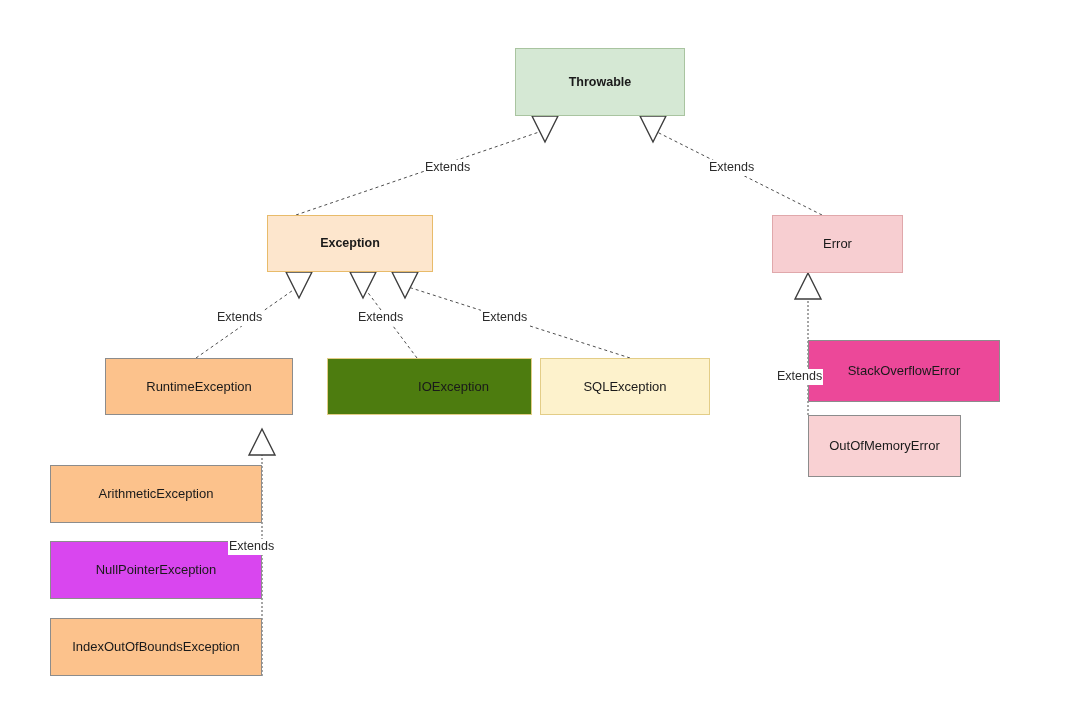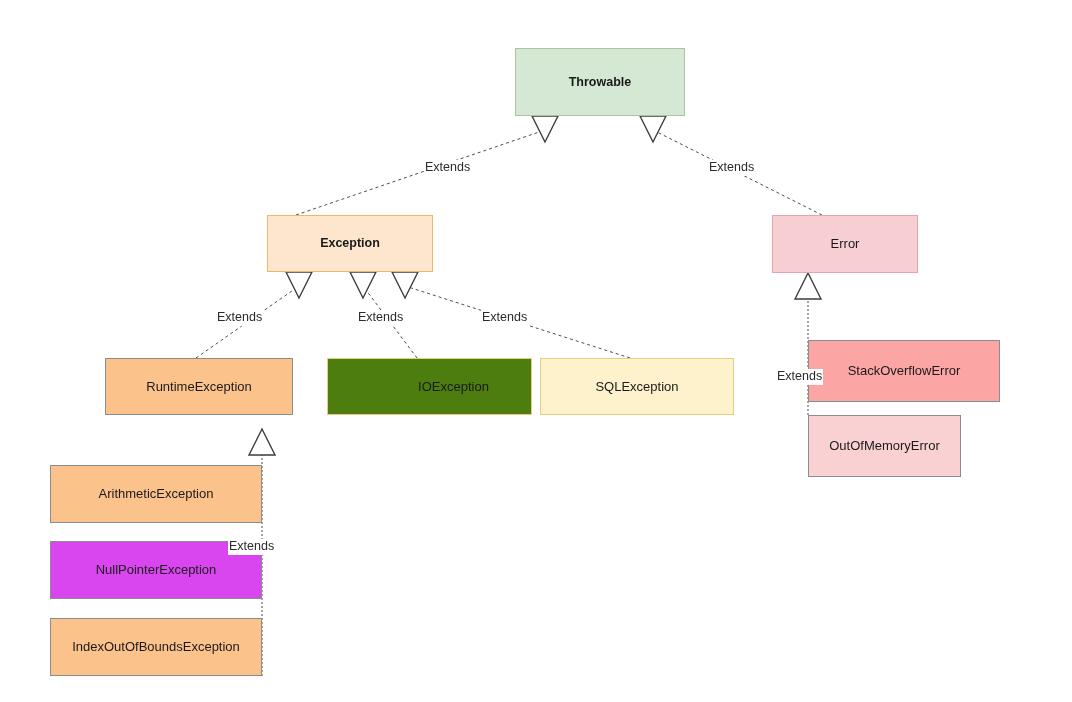--- a/index.html
+++ b/index.html
@@ -82,33 +82,33 @@
       </g>
   </svg>
 
   <div id="nodes-layer">
       <div class="node bold" style="left: 515px; top: 48px; width: 170px; height: 68px; background: rgb(213, 232, 212); border-color: rgb(169, 196, 160);">
         <span>Throwable</span>
       </div>
       <div class="node bold" style="left: 267px; top: 215px; width: 166px; height: 57px; background: rgb(253, 230, 205); border-color: rgb(232, 187, 106);">
         <span>Exception</span>
       </div>
-      <div class="node" style="left: 772px; top: 215px; width: 146px; height: 58px; background: rgb(247, 206, 209); border-color: rgb(224, 168, 171);">
+      <div class="node" style="left: 772px; top: 215px; width: 131px; height: 58px; background: rgb(247, 206, 209); border-color: rgb(224, 168, 171);">
         <span>Error</span>
       </div>
       <div class="node" style="left: 105px; top: 358px; width: 188px; height: 57px; background: rgb(252, 194, 140); border-color: rgb(140, 140, 140);">
         <span>RuntimeException</span>
       </div>
       <div class="node" style="left: 327px; top: 358px; width: 205px; height: 57px; background: #4d7c0f; border-color: rgb(227, 205, 135); padding-left: 48px;">
         <span>IOException</span>
       </div>
-      <div class="node" style="left: 540px; top: 358px; width: 194px; height: 57px; background: rgb(253, 242, 204); border-color: rgb(227, 205, 135);">
+      <div class="node" style="left: 540px; top: 358px; width: 170px; height: 57px; background: rgb(253, 242, 204); border-color: rgb(227, 205, 135);">
         <span>SQLException</span>
       </div>
-      <div class="node" style="left: 808px; top: 340px; width: 192px; height: 62px; background: #fca5a5; border-color: rgb(140, 140, 140);">
+      <div class="node" style="left: 808px; top: 340px; width: 192px; height: 62px; background: #ec4899; border-color: rgb(140, 140, 140);">
         <span>StackOverflowError</span>
       </div>
       <div class="node" style="left: 808px; top: 415px; width: 153px; height: 62px; background: rgb(249, 209, 211); border-color: rgb(140, 140, 140);">
         <span>OutOfMemoryError</span>
       </div>
       <div class="node" style="left: 50px; top: 465px; width: 212px; height: 58px; background: rgb(252, 194, 140); border-color: rgb(140, 140, 140); text-align: center;">
         <span>ArithmeticException</span>
       </div>
       <div class="node" style="left: 50px; top: 541px; width: 212px; height: 58px; background: #d946ef; border-color: rgb(140, 140, 140);">
         <span>NullPointerException</span>

